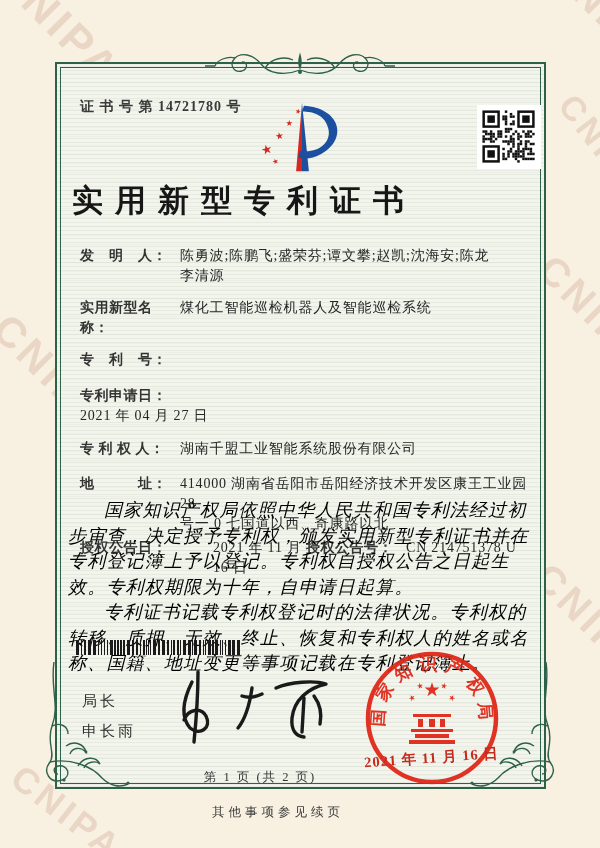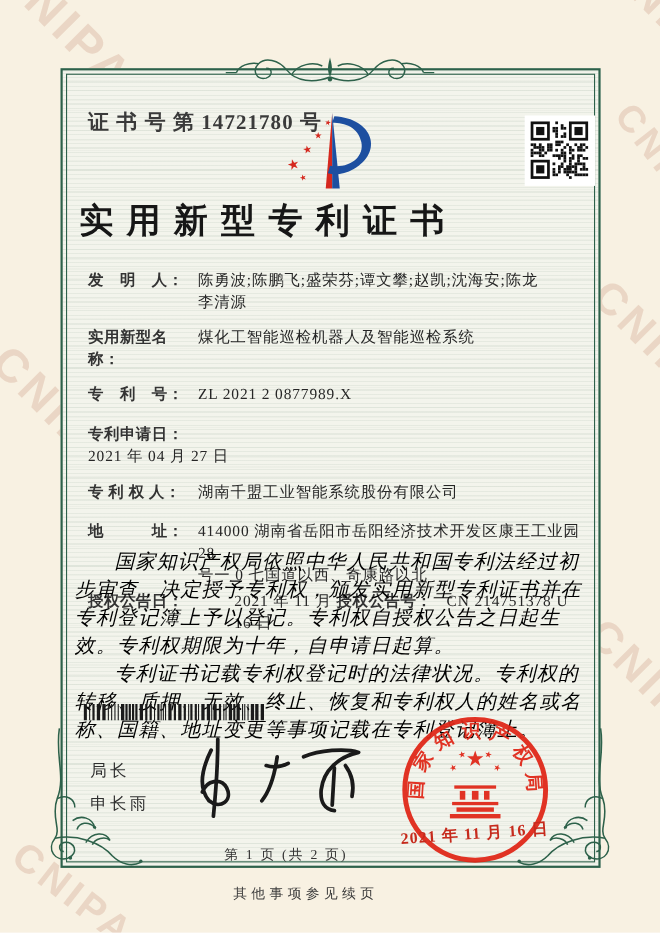--- a/index.html
+++ b/index.html
@@ -37,21 +37,21 @@
       #f3f4ec;
   }
   .frame-inner { position:absolute; inset:3px; border:1px solid #2d614a; }
 
   .ornament { position:absolute; pointer-events:none; }
   .orn-top    { left:205px; top:46px;  width:190px; height:36px; }
   .orn-bl     { left:40px;  top:662px; width:90px;  height:130px; }
   .orn-br     { left:470px; top:662px; width:90px;  height:130px; transform:scaleX(-1); }
 
   .cert-no {
-    position:absolute; left:80px; top:98px; font-size:19px; color:#3a3a3a;
+    position:absolute; left:80px; top:98px; font-size:14px; color:#3a3a3a;
     letter-spacing:1px; font-weight:bold;
   }
 
   .logo { position:absolute; left:253px; top:96px; width:98px; height:82px; }
 
   .qr { position:absolute; left:477px; top:105px; width:64px; height:64px;
         background:#fff; padding:4px; }
 
   .title {
     position:absolute; left:0; top:180px; width:476px; text-align:center;
@@ -321,21 +321,20 @@
       <div class="lbl">发　明　人：</div>
       <div class="val">陈勇波;陈鹏飞;盛荣芬;谭文攀;赵凯;沈海安;陈龙
 李清源</div>
     </div>
     <div class="row mb-name">
       <div class="lbl">实用新型名称：</div>
       <div class="val">煤化工智能巡检机器人及智能巡检系统</div>
     </div>
     <div class="row mb-pat">
       <div class="lbl">专　利　号：</div>
-      <div class="val">ZL 2021 2 0877989.X</div>
     </div>
     <div class="row mb-fil">
       <div class="lbl">专利申请日：</div>
       <div class="val">2021 年 04 月 27 日</div>
     </div>
     <div class="row mb-pte">
       <div class="lbl">专 利 权 人：</div>
       <div class="val">湖南千盟工业智能系统股份有限公司</div>
     </div>
     <div class="row mb-addr">

